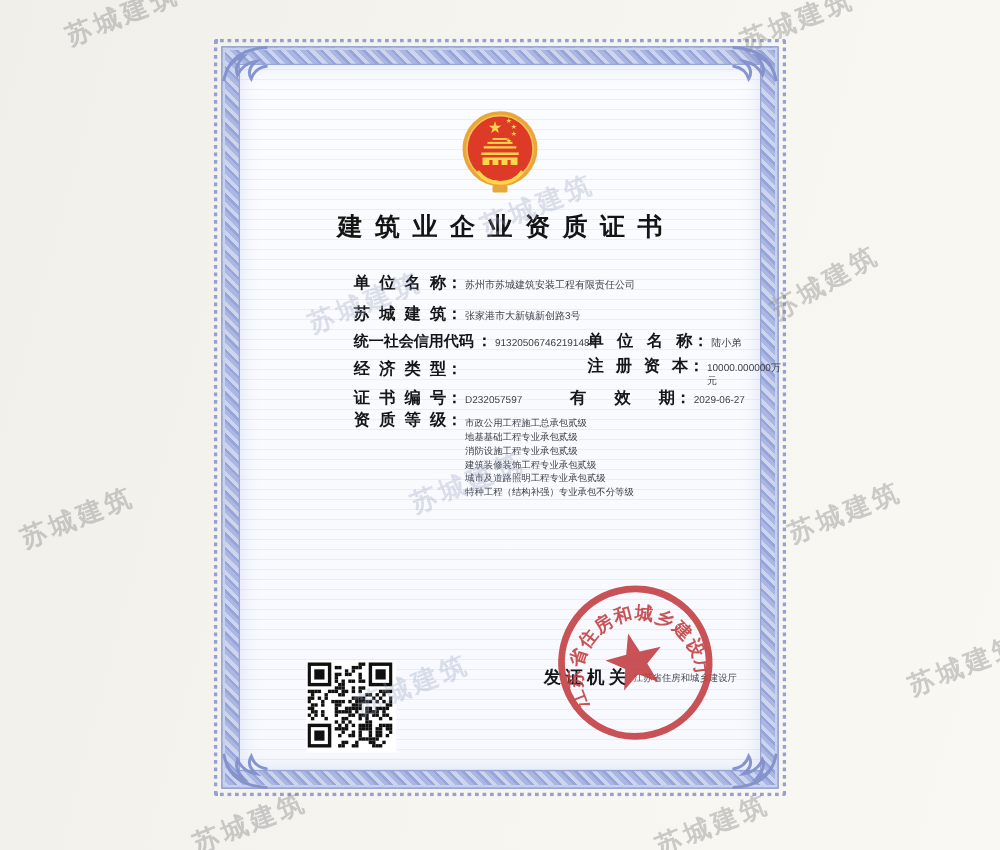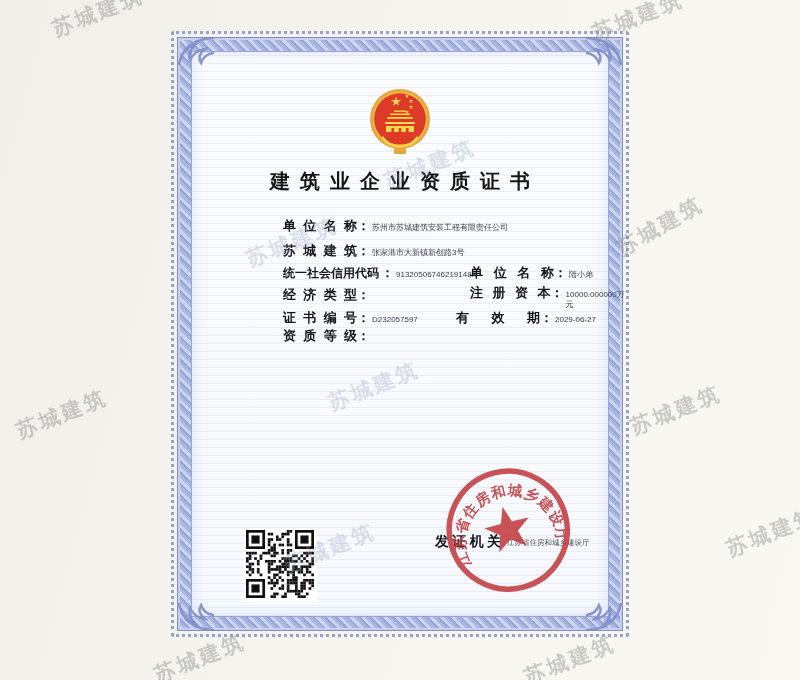--- a/index.html
+++ b/index.html
@@ -166,20 +166,28 @@
         <span class="val">D232057597</span>
     </div>
     <div class="row" style="left:261px;top:281px">
       <span class="lbl lbl-right">有效期</span>
         <span class="colon">：</span>
         <span class="val">2029-06-27</span>
     </div>
     <div class="row" style="left:88px;top:299px">
       <span class="lbl">资质等级</span>
         <span class="colon">：</span>
+      <ul class="qlist" style="padding-top:4px;padding-left:2px">
+        <li>市政公用工程施工总承包贰级</li>
+        <li>地基基础工程专业承包贰级</li>
+        <li>消防设施工程专业承包贰级</li>
+        <li>建筑装修装饰工程专业承包贰级</li>
+        <li>城市及道路照明工程专业承包贰级</li>
+        <li>特种工程（结构补强）专业承包不分等级</li>
+      </ul>
     </div>
 
     <div class="qr">
       <svg viewBox="0 0 70 70" width="68" height="70">
           <rect width="70" height="70" fill="#fff"></rect>
           <rect x="42.00" y="0.00" width="2.80" height="2.80" fill="#101010"></rect>
           <rect x="44.80" y="0.00" width="2.80" height="2.80" fill="#101010"></rect>
           <rect x="22.40" y="2.80" width="2.80" height="2.80" fill="#101010"></rect>
           <rect x="25.20" y="2.80" width="2.80" height="2.80" fill="#101010"></rect>
           <rect x="36.40" y="2.80" width="2.80" height="2.80" fill="#101010"></rect>

